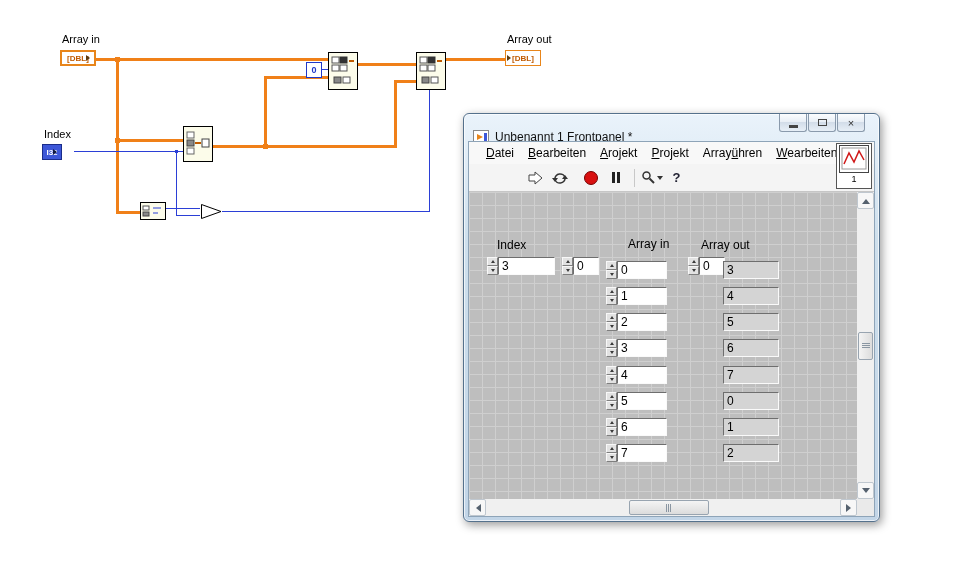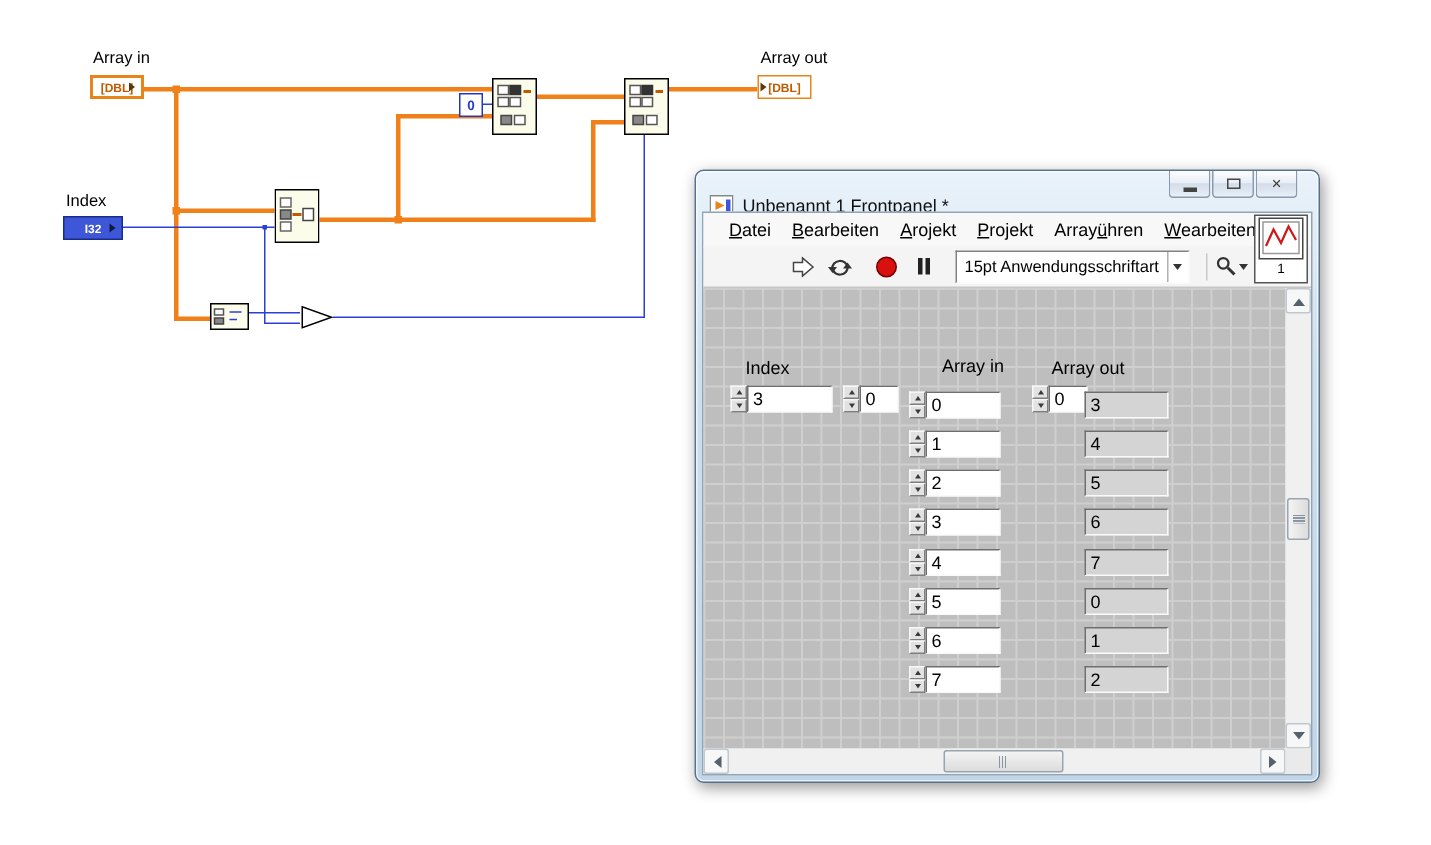--- a/index.html
+++ b/index.html
@@ -10,21 +10,21 @@
   .wo{position:absolute;background:#F08018;}
   .wb{position:absolute;background:#2B3FD6;}
   .jo{position:absolute;width:5px;height:5px;background:#F08018;}
   .jb{position:absolute;width:3px;height:3px;background:#2B3FD6;}
   .term{position:absolute;display:flex;align-items:center;justify-content:center;
         font-weight:bold;font-size:8px;background:#fff;box-sizing:border-box;}
   .term.dbl-ctl{border:2px solid #E8851A;color:#C05A00;width:36px;height:16px;}
   .term.dbl-ctl::after{content:"";position:absolute;right:1px;border:3px solid transparent;border-left:4px solid #5A3A10;}
   .term.dbl-ind{border:1px solid #E8851A;color:#C05A00;width:36px;height:16px;}
   .term.dbl-ind::before{content:"";position:absolute;left:1px;border:3px solid transparent;border-left:4px solid #5A3A10;}
-  .term.i32{background:#3D57D8;border:1px solid #1A2C8A;color:#fff;width:40px;height:16px;}
+  .term.i32{background:#3D57D8;border:1px solid #1A2C8A;color:#fff;width:20px;height:16px;}
   .term.i32::after{content:"";position:absolute;right:1px;border:3px solid transparent;border-left:4px solid #101840;}
   .node{position:absolute;}
   .bd-const{position:absolute;left:306px;top:62px;width:14px;height:14px;border:1px solid #2038C8;
             color:#2038C8;background:#fff;font-size:9px;font-weight:bold;display:flex;align-items:center;justify-content:center;}
 
   
   .win{position:absolute;left:463px;top:113px;width:417px;height:409px;border:1px solid #55718C;border-radius:6px;
        background:linear-gradient(#EAF3FB,#CFE0ED 30%,#C2D5E7);
        box-shadow:2px 3px 10px rgba(0,0,0,.40), inset 0 0 0 1px rgba(255,255,255,.65);box-sizing:border-box;}
   .titlebar{position:absolute;left:0;top:0;right:0;height:45px;display:flex;align-items:center;padding-left:9px;}
@@ -241,26 +241,20 @@
         </div>
         <div class="tbtn" style="margin-left:6px">
           <span class="abort-dot"></span>
         </div>
         <div class="tbtn">
           <span class="pausebars">
               <i></i>
               <i></i>
             </span>
         </div>
-        <div class="fontbox">
-          <span>15pt Anwendungsschriftart</span>
-          <span class="fontdrop">
-              <span class="dn-arrow"></span>
-            </span>
-        </div>
         <div class="tsep"></div>
         <div class="tbtn">
           <svg width="15" height="15">
             <circle cx="5.5" cy="5.5" r="3.5" fill="none" stroke="#333" stroke-width="1.5"></circle>
             <line x1="8.5" y1="8.5" x2="13" y2="13" stroke="#333" stroke-width="2"></line>
           </svg>
           <span class="dn-arrow" style="margin-left:1px"></span>
         </div>
         <div class="tbtn">
           <span class="helpq">?</span>

